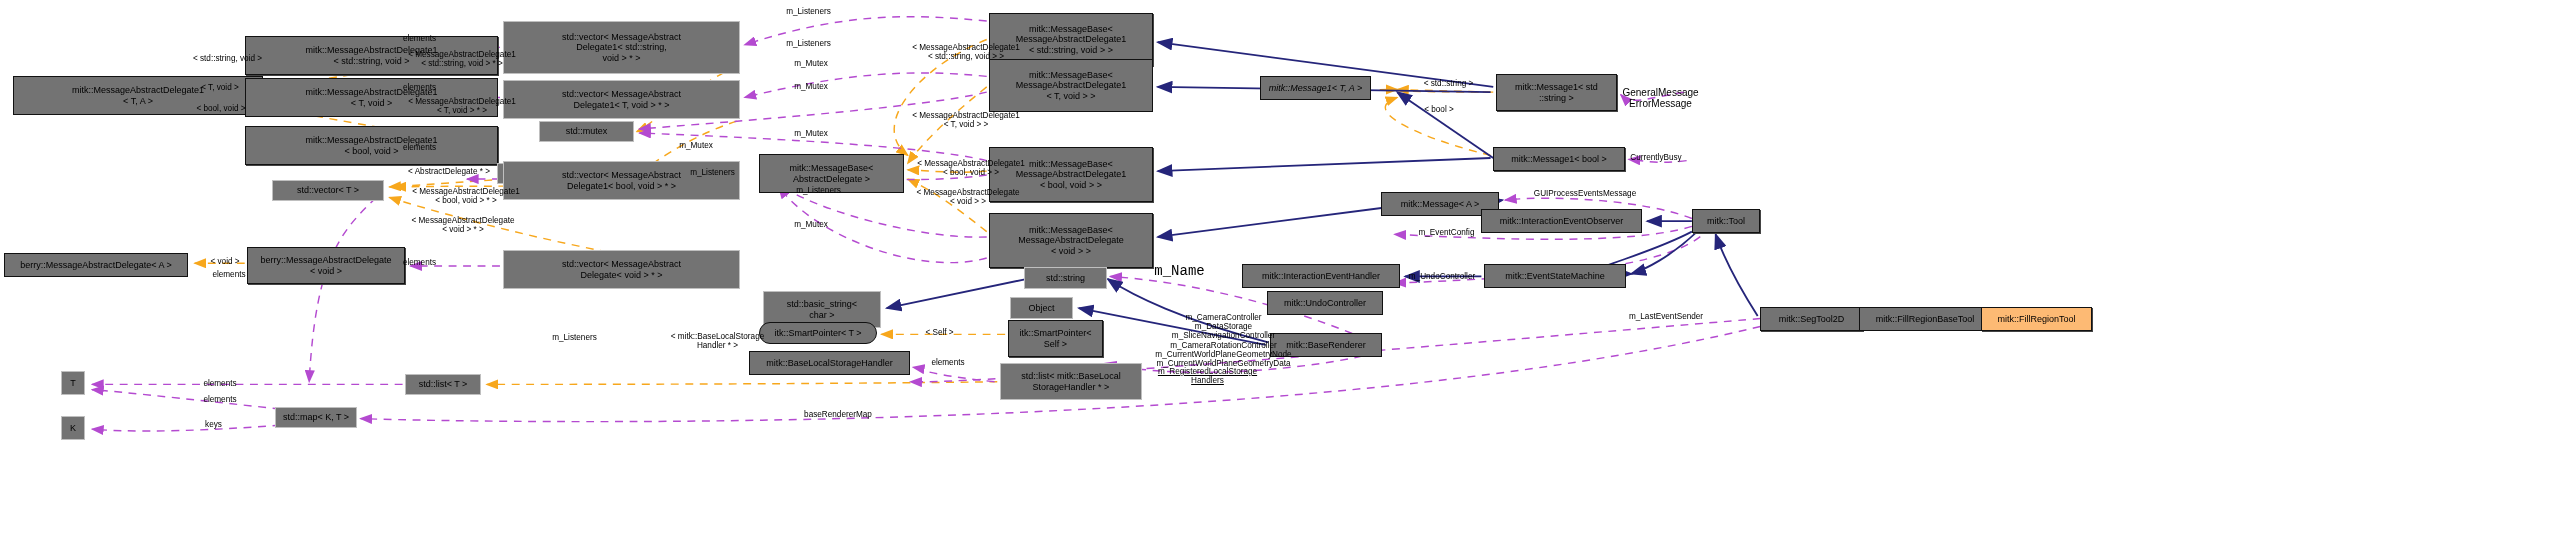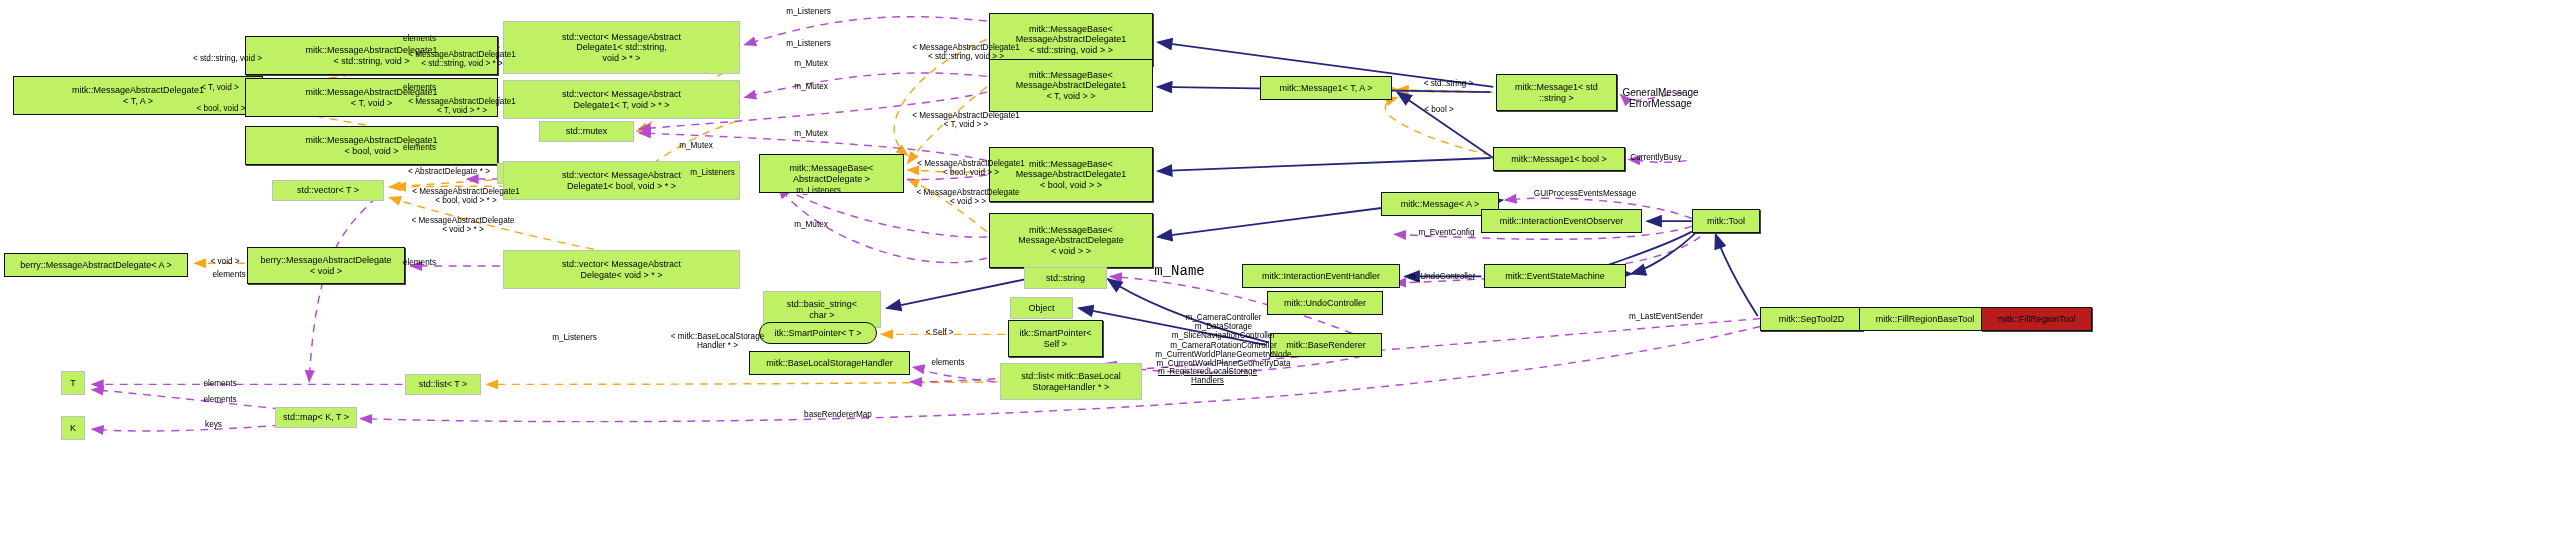--- a/index.html
+++ b/index.html
@@ -1,28 +1,28 @@
 <!DOCTYPE html>
 <html style="font-size:10.5px"><head>
 <meta charset="utf-8">
 <style>
   html,body{margin:0;padding:0;background:#ffffff;}
   #canvas{position:relative;width:2576px;height:545px;background:#fff;
           font-family:"Liberation Sans","DejaVu Sans",sans-serif;overflow:hidden;}
   .node{position:absolute;box-sizing:border-box;display:flex;align-items:center;
         justify-content:center;text-align:center;line-height:1.12;
-        color:#000;background:#bef264;white-space:pre-line;}
+        color:#000;background:#737373;white-space:pre-line;}
   
   .n-plain{border:0.7px solid #bfbfbf;}
   
   .n-solid{border:0.7px solid #111111;}
   
   .n-bold{border:0.7px solid #111111;box-shadow:1px 1px 0 0 #444444;}
   
-  .n-hl{border:0.7px solid #111111;background:#b91c1c;box-shadow:1px 1px 0 0 #444444;align-items:center;}
+  .n-hl{border:0.7px solid #111111;background:#fdba74;box-shadow:1px 1px 0 0 #444444;align-items:center;}
   .edge-label{position:absolute;color:#000;text-align:center;line-height:1.12;
               white-space:pre-line;pointer-events:none;}
   svg.wires{position:absolute;left:0;top:0;width:2576px;height:545px;}
 </style>
 </head>
 <body>
 
 <div id="canvas">
 
   <svg class="wires" viewBox="0 0 1958 414" preserveAspectRatio="none">
@@ -140,21 +140,21 @@
 &lt; std::string, void &gt; &gt;</span></div>
       <div class="node n-solid" style="left: 989px; top: 59px; width: 164px; min-height: 53px; font-size: 9px; padding: 0.7px 2px;"><span>mitk::MessageBase&lt;
 MessageAbstractDelegate1
 &lt; T, void &gt; &gt;</span></div>
       <div class="node n-bold" style="left: 989px; top: 147px; width: 164px; min-height: 55px; font-size: 9px; padding: 0.7px 2px;"><span>mitk::MessageBase&lt;
 MessageAbstractDelegate1
 &lt; bool, void &gt; &gt;</span></div>
       <div class="node n-bold" style="left: 989px; top: 213px; width: 164px; min-height: 55px; font-size: 9px; padding: 0.7px 2px;"><span>mitk::MessageBase&lt;
 MessageAbstractDelegate
 &lt; void &gt; &gt;</span></div>
-      <div class="node n-solid" style="left: 1260px; top: 76px; width: 132px; min-height: 24px; font-size: 9px; padding: 6px 2px;"><span>mitk::Message1&lt; T, A &gt;</span></div>
+      <div class="node n-solid" style="left: 1260px; top: 76px; width: 111px; min-height: 24px; font-size: 9px; padding: 6px 2px; font-style: italic;"><span>mitk::Message1&lt; T, A &gt;</span></div>
       <div class="node n-bold" style="left: 1496px; top: 74px; width: 121px; min-height: 37px; font-size: 9px; padding: 0.7px 2px;"><span>mitk::Message1&lt; std
 ::string &gt;</span></div>
       <div class="node n-bold" style="left: 1493px; top: 147px; width: 132px; min-height: 24px; font-size: 9px; padding: 0.7px 2px;"><span>mitk::Message1&lt; bool &gt;</span></div>
       <div class="node n-solid" style="left: 1381px; top: 192px; width: 118px; min-height: 24px; font-size: 9px; padding: 0.7px 2px;"><span>mitk::Message&lt; A &gt;</span></div>
       <div class="node n-solid" style="left: 1481px; top: 209px; width: 161px; min-height: 24px; font-size: 9px; padding: 0.7px 2px;"><span>mitk::InteractionEventObserver</span></div>
       <div class="node n-bold" style="left: 1692px; top: 209px; width: 68px; min-height: 24px; font-size: 9px; padding: 0.7px 2px;"><span>mitk::Tool</span></div>
       <div class="node n-solid" style="left: 1242px; top: 264px; width: 158px; min-height: 24px; font-size: 9px; padding: 1px 2px;"><span>mitk::InteractionEventHandler</span></div>
       <div class="node n-solid" style="left: 1484px; top: 264px; width: 142px; min-height: 24px; font-size: 9px; padding: 0.7px 2px;"><span>mitk::EventStateMachine</span></div>
       <div class="node n-solid" style="left: 1267px; top: 291px; width: 116px; min-height: 24px; font-size: 9px; padding: 0.7px 2px;"><span>mitk::UndoController</span></div>
       <div class="node n-plain" style="left: 1024px; top: 267px; width: 83px; min-height: 22.4px; font-size: 9px; padding: 0.7px 2px;"><span>std::string</span></div>

